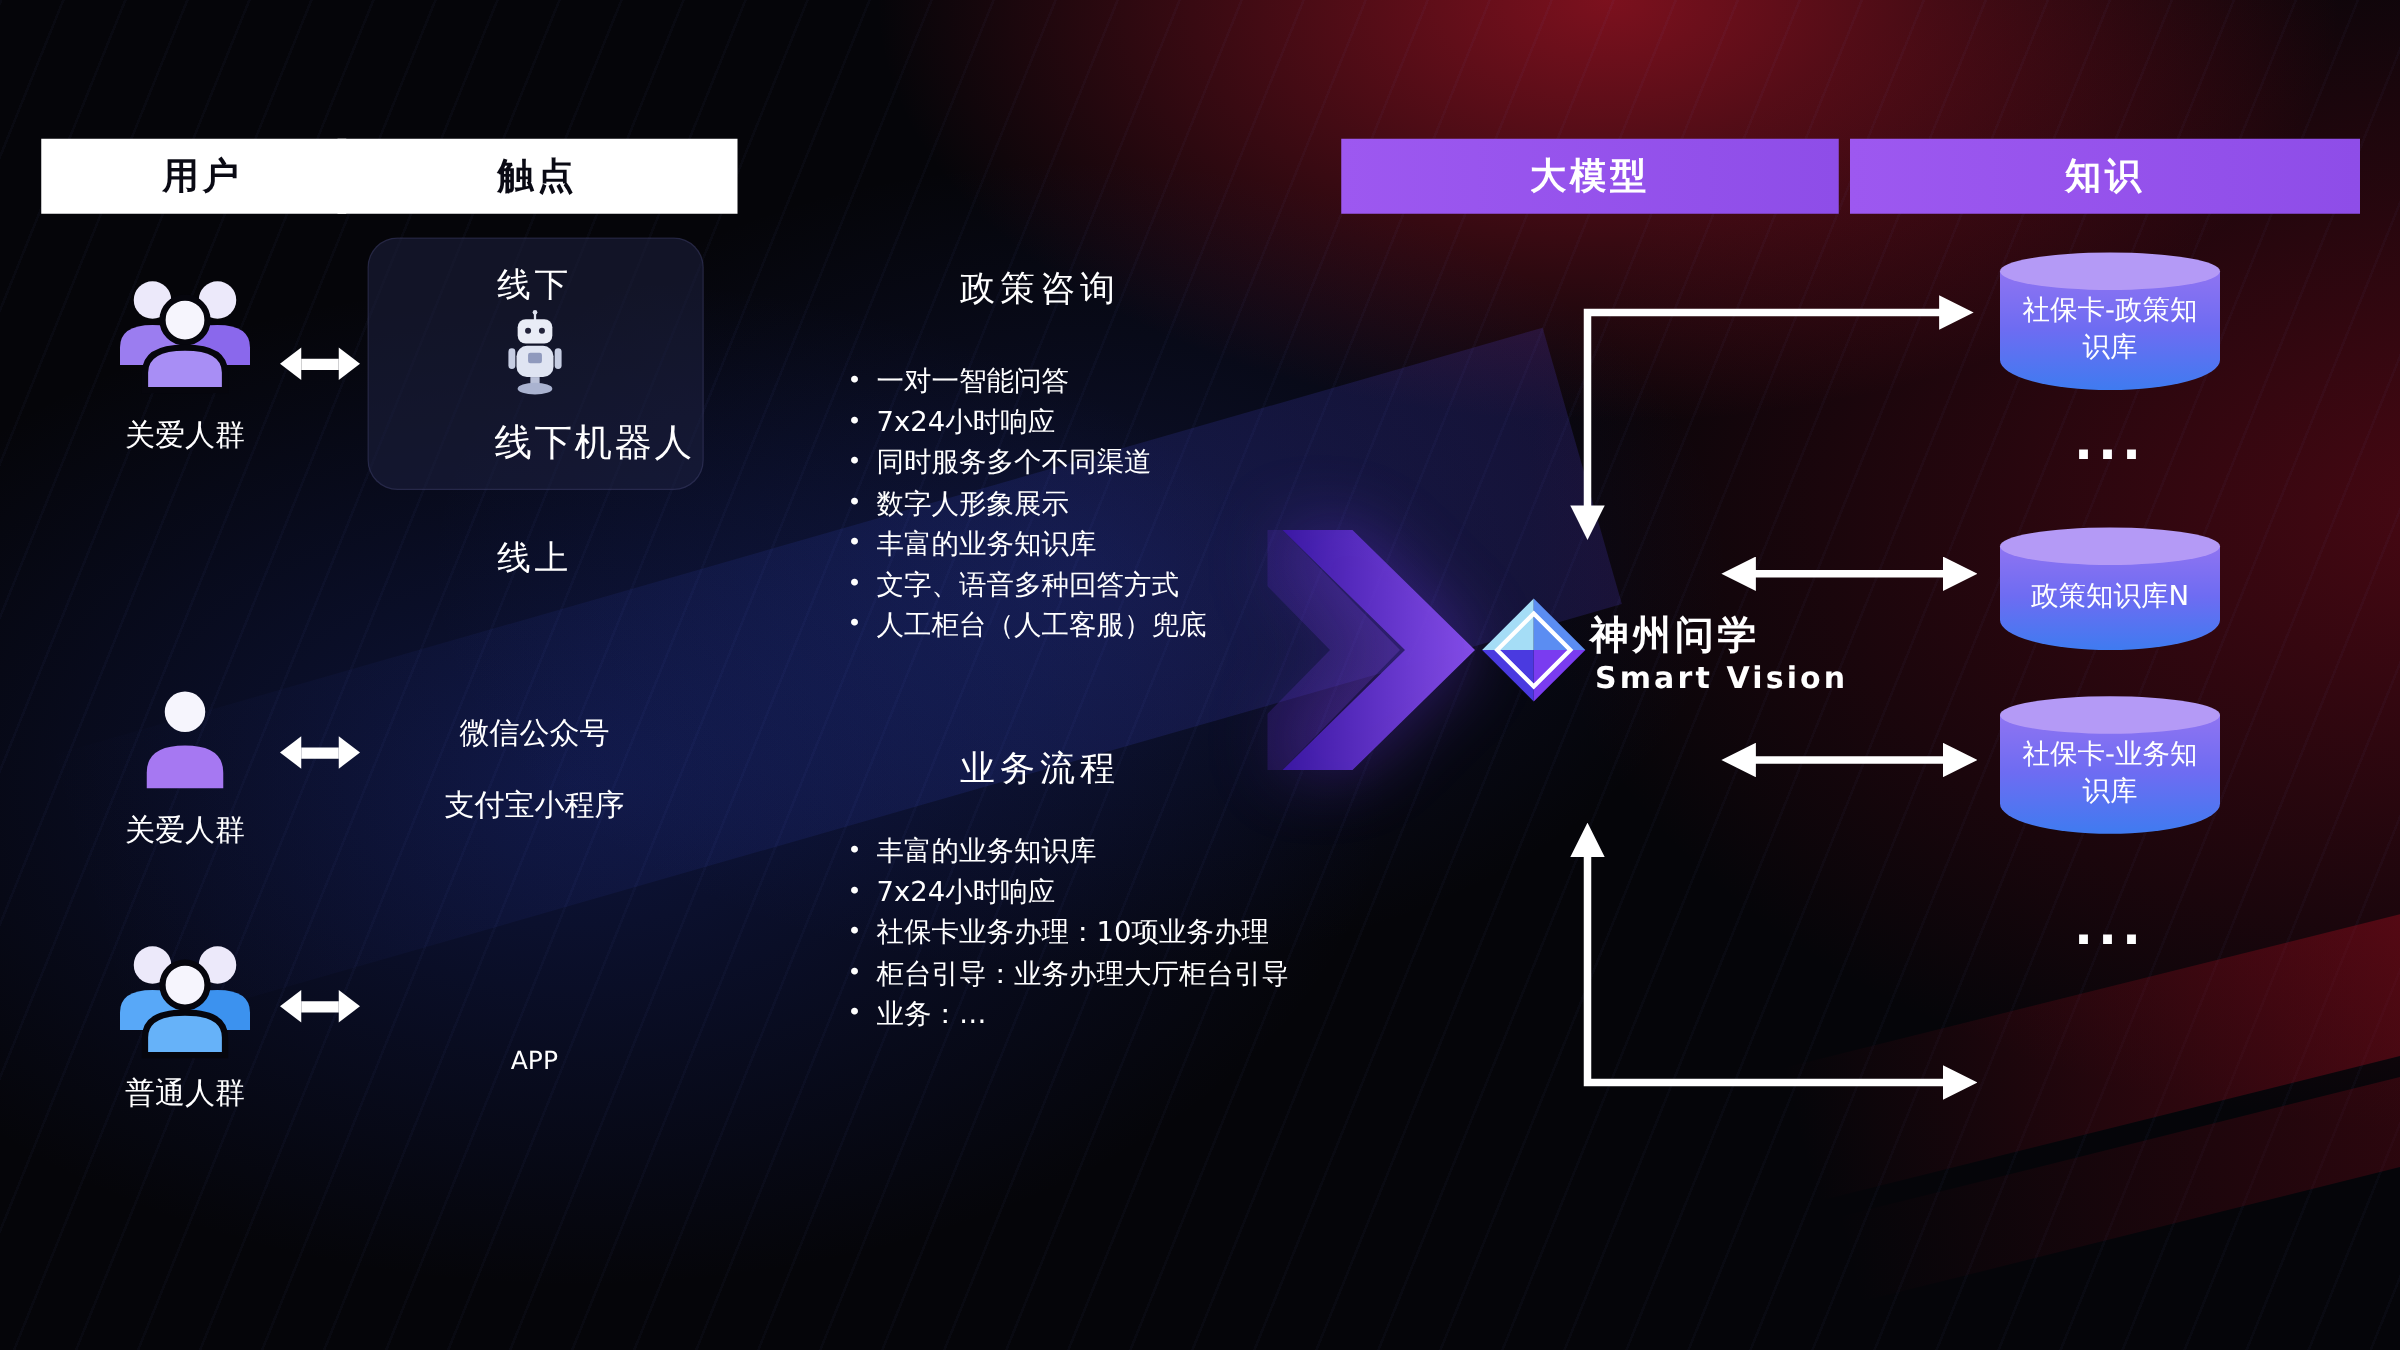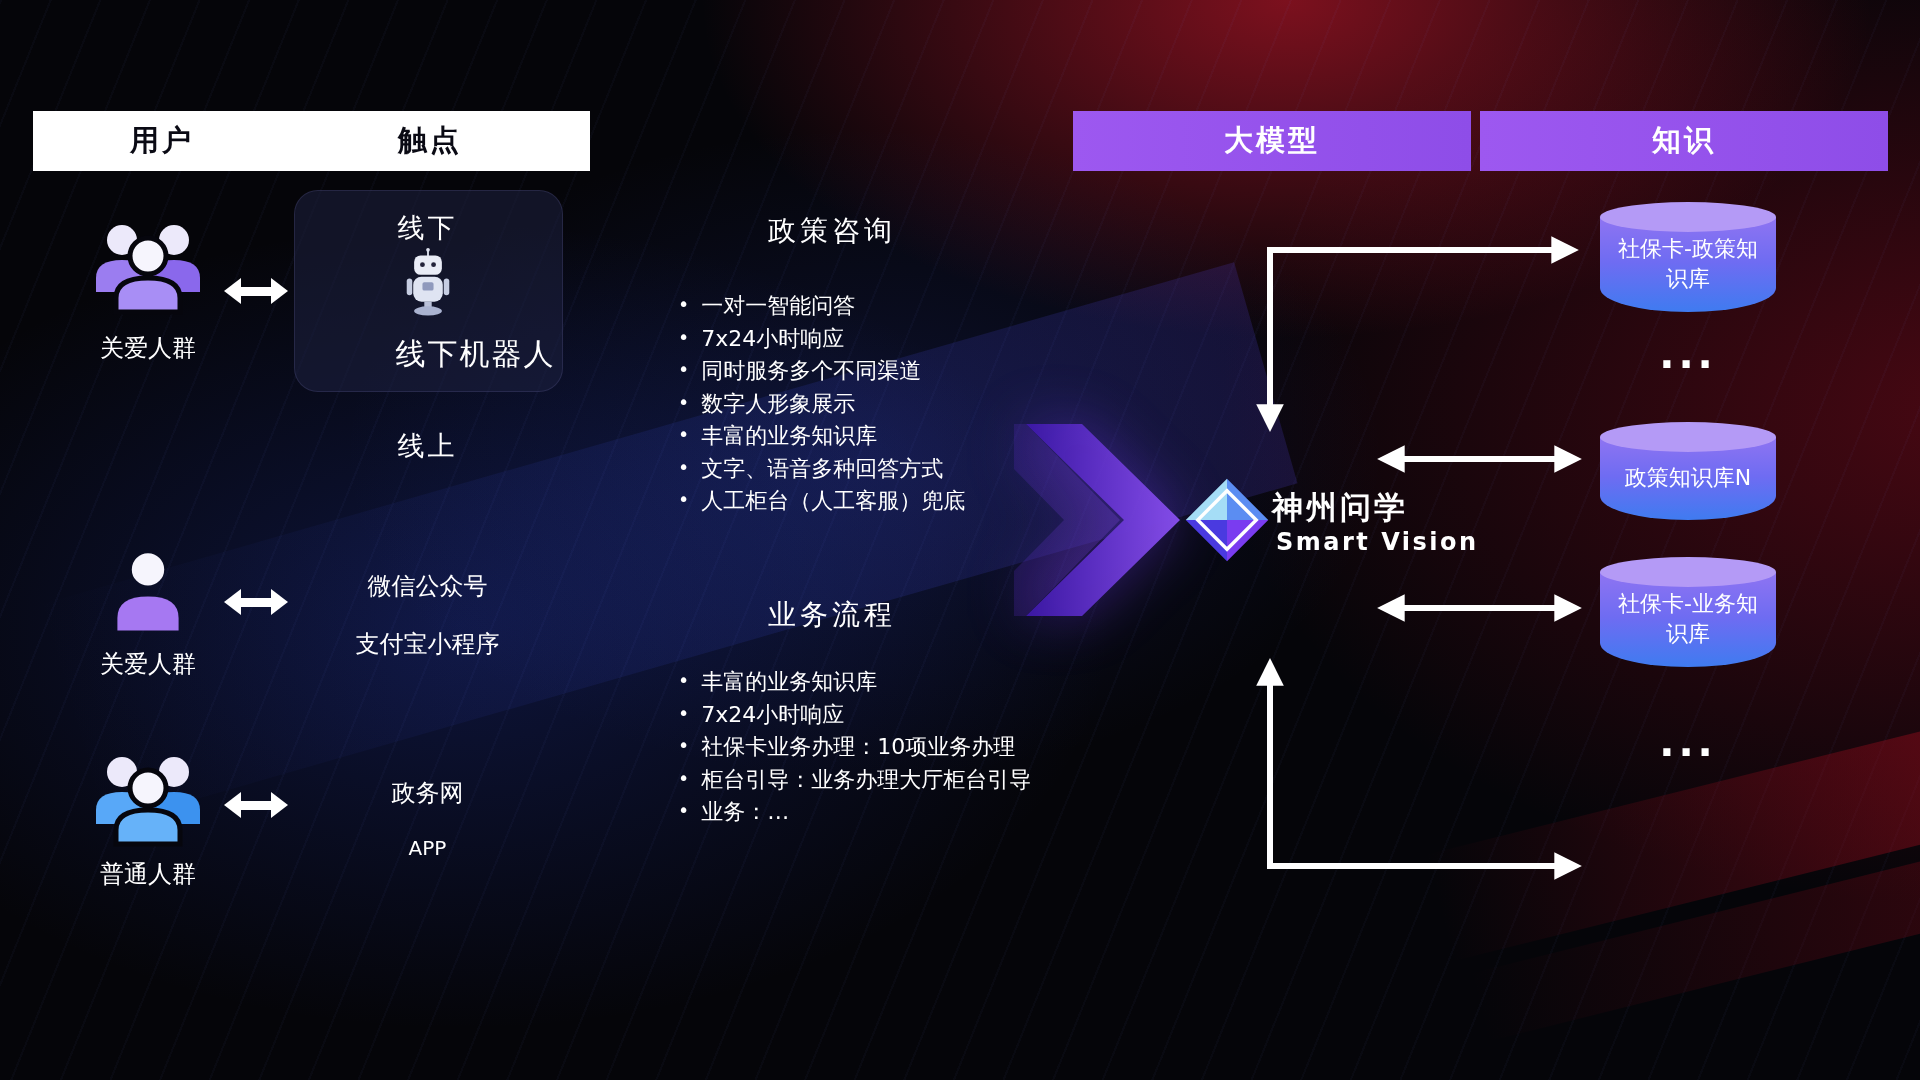--- a/index.html
+++ b/index.html
@@ -144,21 +144,20 @@
       <rect x="24" y="37" width="12" height="9" rx="2" fill="#8f99bd"></rect>
       <rect x="26" y="58" width="8" height="7" fill="#b9c0d8"></rect>
       <ellipse cx="30" cy="68" rx="15" ry="5" fill="#aab3d0"></ellipse>
     </svg>
   </div>
   <div class="lbl" style="left:294px;top:334px;width:267px;font-size:30px;letter-spacing:2px;padding-left:48px;">线下机器人</div>
 
   <div class="lbl" style="left:294px;top:428px;width:267px;font-size:27px;letter-spacing:3px;">线上</div>
   <div class="lbl" style="left:294px;top:570px;width:267px;font-size:24px;">微信公众号</div>
   <div class="lbl" style="left:294px;top:628px;width:267px;font-size:24px;">支付宝小程序</div>
-  <div class="lbl" style="left:294px;top:777px;width:267px;font-size:24px;">政务网</div>
   <div class="lbl" style="left:294px;top:836px;width:267px;font-size:20px;">APP</div>
 
   <div class="sc-title" style="top:212px;">政策咨询</div>
   <ul class="sc-list" style="top:290px;">
     <li>一对一智能问答</li>
     <li>7x24小时响应</li>
     <li>同时服务多个不同渠道</li>
     <li>数字人形象展示</li>
     <li>丰富的业务知识库</li>
     <li>文字、语音多种回答方式</li>

